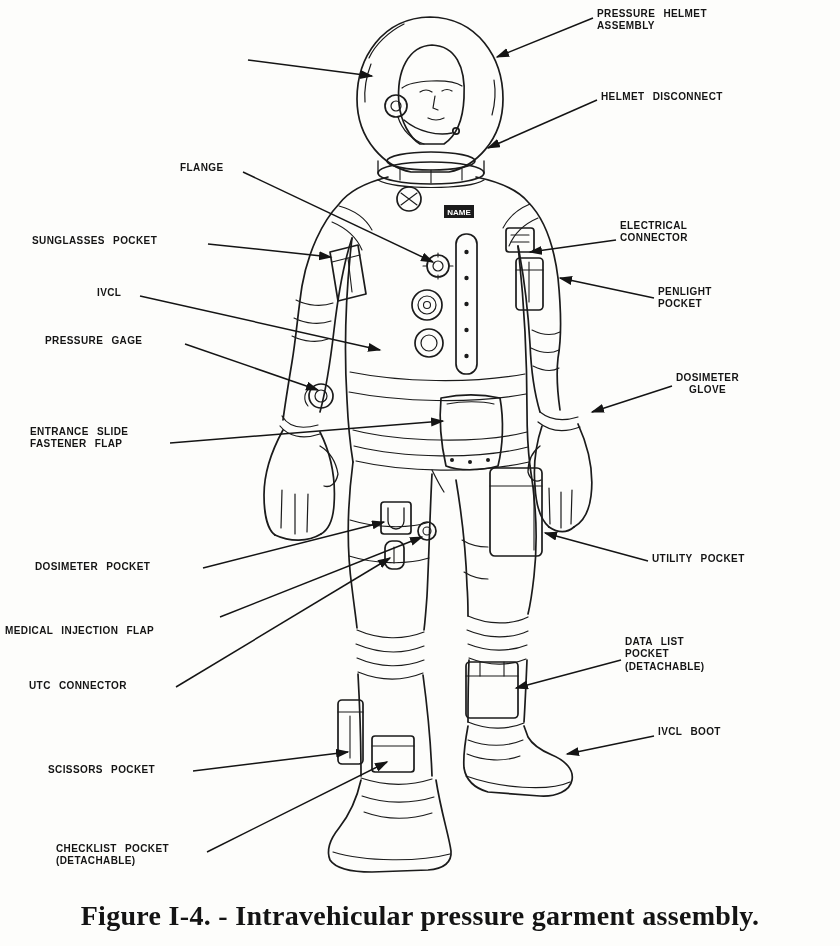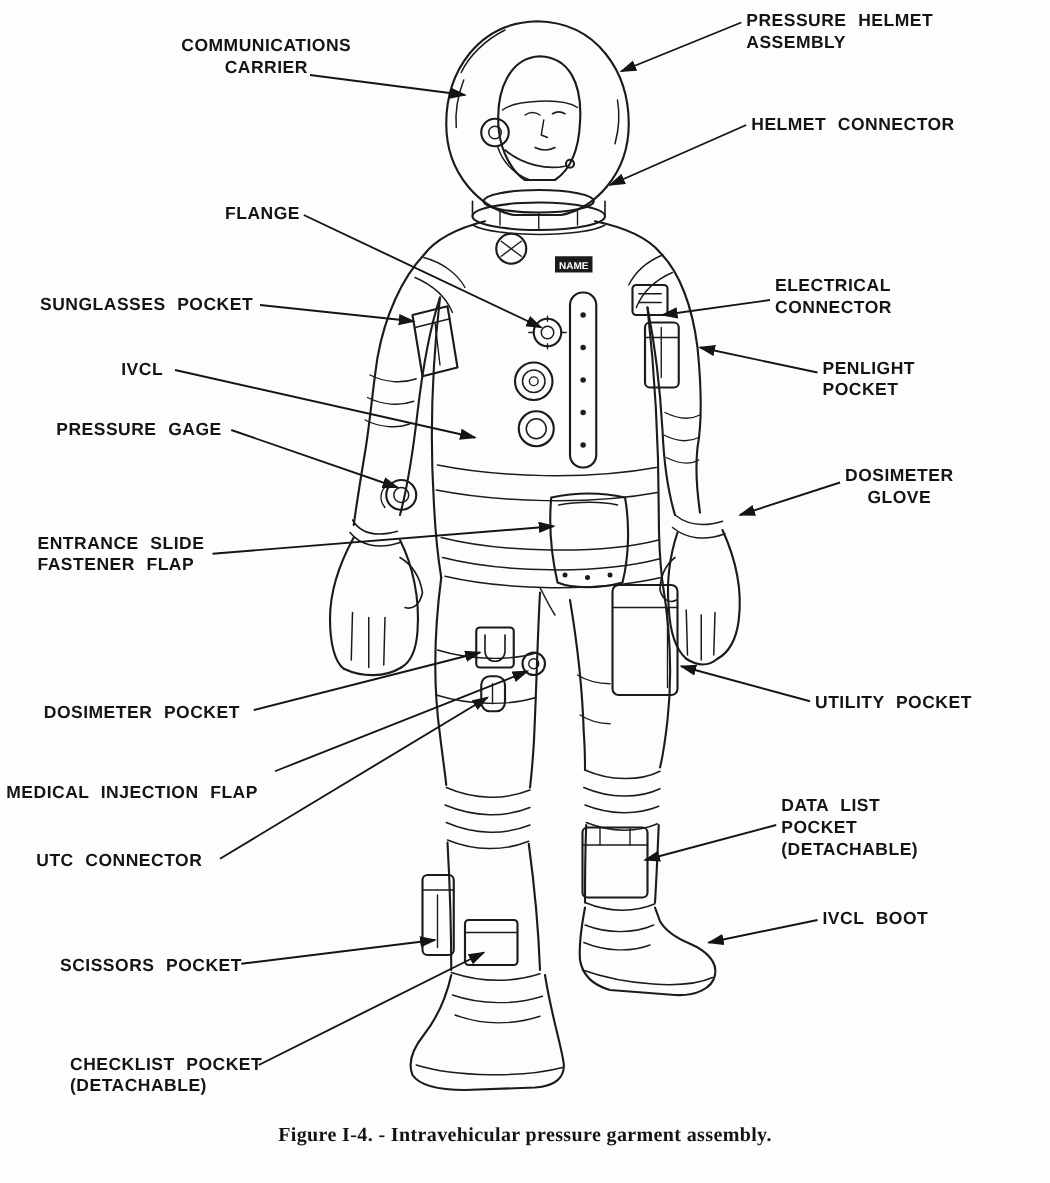--- a/index.html
+++ b/index.html
@@ -4,28 +4,28 @@
 <style>
   html,body {margin:0; padding:0; background:#ffffff;}
   .canvas {
     position:relative; width:840px; height:946px;
     background:#fdfdfb; overflow:hidden;
     font-family:"Liberation Sans", sans-serif;
   }
   .layer {position:absolute; left:0; top:0; width:840px; height:946px;}
   svg.art, svg.leaders {position:absolute; left:0; top:0;}
   .callout {
-    position:absolute; font-weight:bold; font-size:14px;
+    position:absolute; font-weight:bold; font-size:10px;
     letter-spacing:0.4px; word-spacing:5px; color:#141414;
     line-height:1.24; white-space:nowrap;
   }
   .caption {
     position:absolute; left:0; right:0; top:900px; text-align:center;
     font-family:"Liberation Serif", serif; font-weight:bold;
-    font-size:16px; color:#141414; letter-spacing:0.3px;
+    font-size:28px; color:#141414; letter-spacing:0.3px;
   }
   .leader {stroke:#141414; stroke-width:1.5; fill:none;}
 </style>
 </head>
 <body>
 
 <div class="canvas">
 
   <svg class="art" width="840" height="946" viewBox="0 0 840 946">
     <g stroke="#1b1b1b" fill="none" stroke-width="1.7" stroke-linecap="round" stroke-linejoin="round">
@@ -261,30 +261,26 @@
         <polyline points="220,617 422,537" class="leader" marker-end="url(#arrow)"></polyline>
         <polyline points="176,687 390,558" class="leader" marker-end="url(#arrow)"></polyline>
         <polyline points="621,660 516,688" class="leader" marker-end="url(#arrow)"></polyline>
         <polyline points="654,736 567,754" class="leader" marker-end="url(#arrow)"></polyline>
         <polyline points="193,771 348,752" class="leader" marker-end="url(#arrow)"></polyline>
         <polyline points="207,852 387,762" class="leader" marker-end="url(#arrow)"></polyline>
       </g>
   </svg>
 
   <div class="layer">
-      <div class="callout" style="left: 145px; top: 28px; text-align: center;">
-        <div>COMMUNICATIONS</div>
-        <div>CARRIER</div>
-      </div>
       <div class="callout" style="left: 597px; top: 8px; text-align: left;">
         <div>PRESSURE HELMET</div>
         <div>ASSEMBLY</div>
       </div>
       <div class="callout" style="left: 601px; top: 91px; text-align: left;">
-        <div>HELMET CONNECTOR</div>
+        <div>HELMET DISCONNECT</div>
       </div>
       <div class="callout" style="left: 180px; top: 162px; text-align: left;">
         <div>FLANGE</div>
       </div>
       <div class="callout" style="left: 620px; top: 220px; text-align: left;">
         <div>ELECTRICAL</div>
         <div>CONNECTOR</div>
       </div>
       <div class="callout" style="left: 32px; top: 235px; text-align: left;">
         <div>SUNGLASSES POCKET</div>

